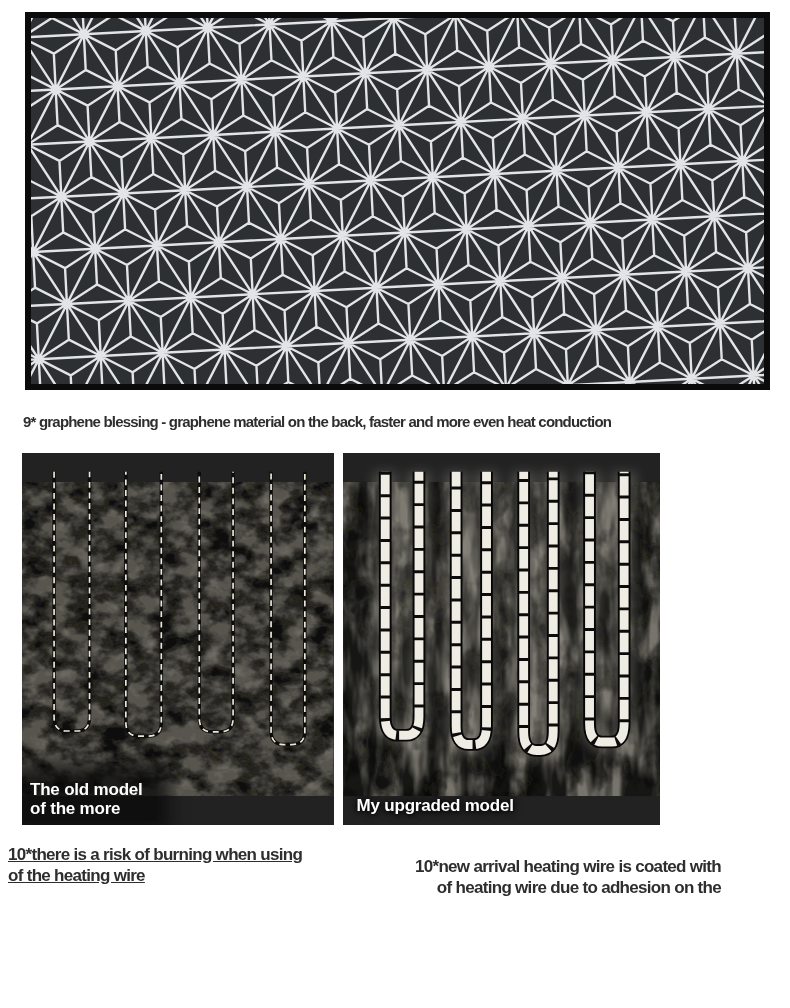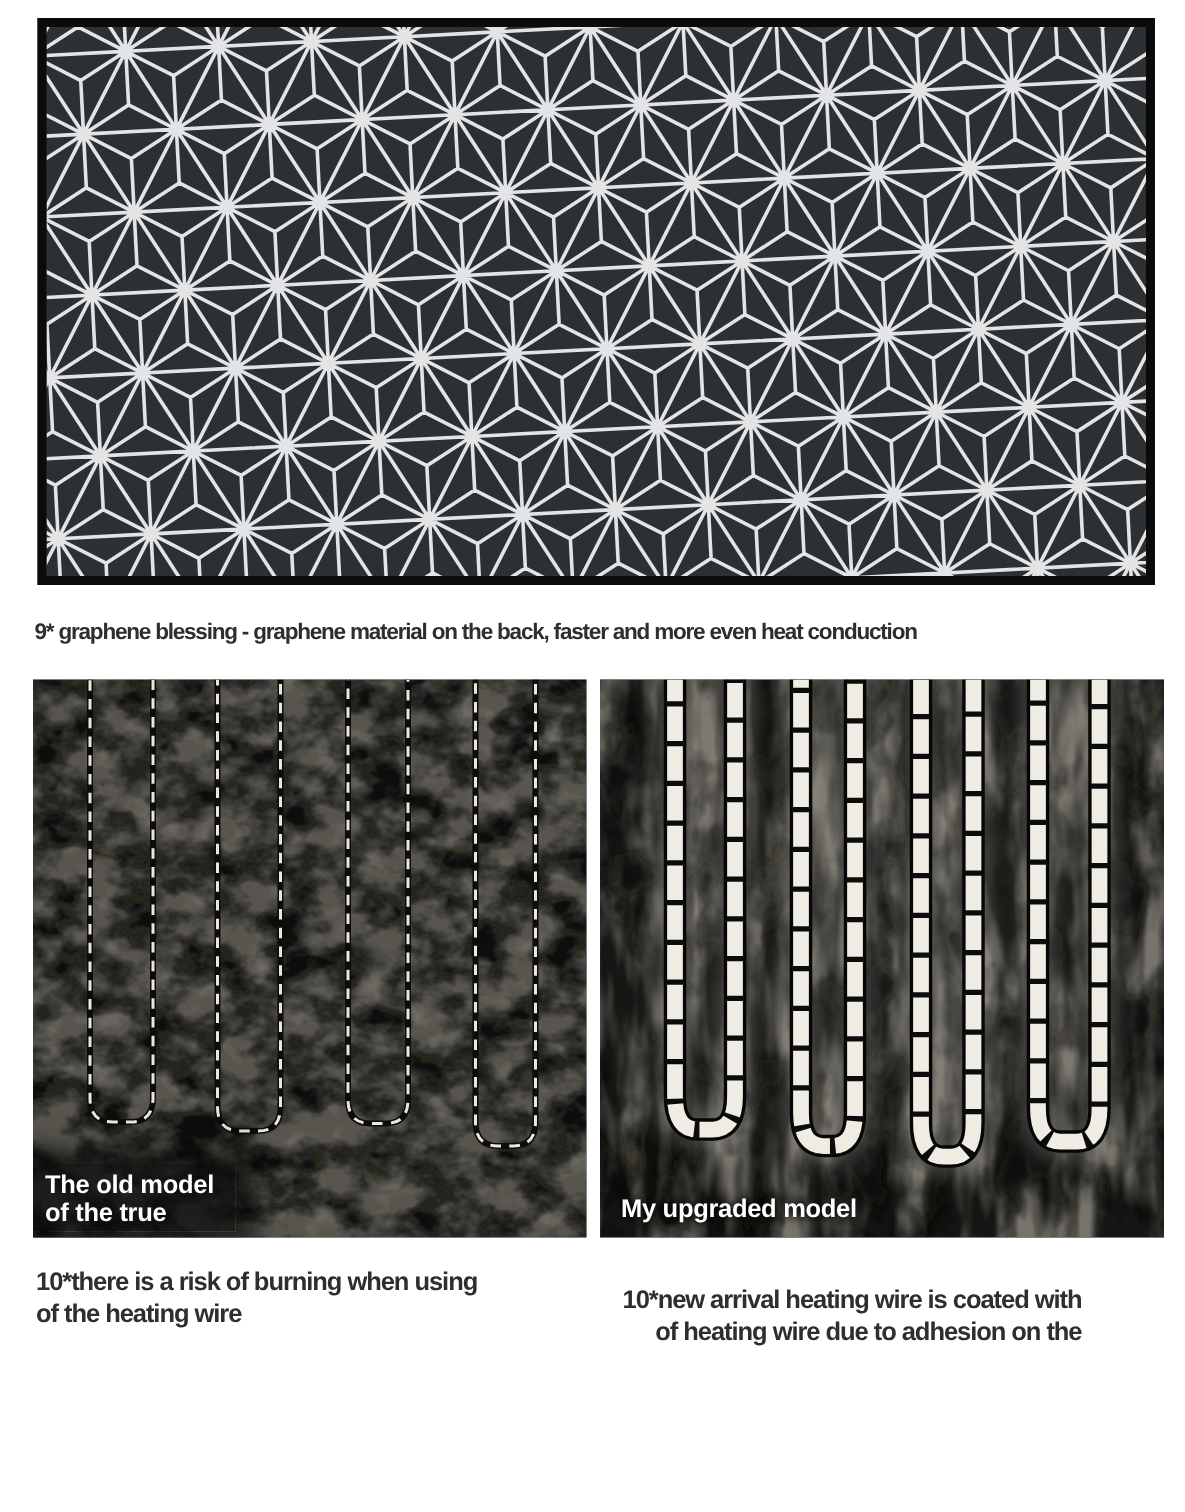--- a/index.html
+++ b/index.html
@@ -3,35 +3,35 @@
 <meta charset="utf-8">
 <style>
   html,body{margin:0;padding:0;background:#ffffff;}
   .page{position:relative;width:790px;height:1008px;background:#ffffff;overflow:hidden;
         font-family:"Liberation Sans", sans-serif;}
   .hero{position:absolute;left:25px;top:12px;width:745px;height:378px;margin:0;
         border:6px solid #0b0b0b;box-sizing:border-box;overflow:hidden;background:#2d3033;}
   .hero svg{display:block;width:733px;height:366px;}
   .caption{position:absolute;left:23px;top:413px;width:760px;margin:0;
            font-size:15px;font-weight:bold;letter-spacing:-0.8px;color:#2f2e2e;white-space:nowrap;}
-  .compare-row{position:absolute;left:22px;top:453px;width:754px;height:372px;display:flex;gap:9px;}
+  .compare-row{position:absolute;left:22px;top:453px;width:638px;height:372px;display:flex;gap:9px;}
   .photo{position:relative;margin:0;overflow:hidden;background:#222;}
   .photo.old{width:369px;height:372px;}
   .photo.new{width:376px;height:372px;}
   .photo svg{display:block;width:100%;height:100%;}
   .photo-label{position:absolute;color:#ffffff;font-weight:bold;font-size:17px;line-height:19px;
                letter-spacing:-0.2px;}
   .photo.old .photo-label{left:0;bottom:4px;background:rgba(10,10,9,0.74);
                box-shadow:0 0 16px 12px rgba(10,10,9,0.74);padding:3px 14px 3px 8px;}
   .photo.new .photo-label{left:14px;bottom:10px;text-shadow:0 1px 4px rgba(0,0,0,0.95),0 0 10px rgba(0,0,0,0.8);}
   .photo-label .ln{display:block;}
   .footnote{position:absolute;font-weight:bold;color:#2f2e2e;font-size:17px;line-height:21px;
             letter-spacing:-0.7px;}
   .footnote div{white-space:nowrap;}
-  .footnote.fleft{left:24px;top:844px;}
+  .footnote.fleft{left:8px;top:844px;text-decoration:underline;}
   .footnote.fright{left:415px;top:856px;text-align:right;}
 </style>
 </head>
 <body>
 
 <div class="page">
 
   <figure class="hero">
     <svg id="hero-svg" viewBox="0 0 733 366">
         <rect x="0" y="0" width="733" height="366" fill="#2d3033"></rect>
@@ -67,21 +67,21 @@
             <path d="M123 -12L123 285Q123 301 138 301L150 301Q165 301 165 285L165 -12" stroke="#0c0c0b" stroke-width="4"></path>
             <path d="M123 -12L123 285Q123 301 138 301L150 301Q165 301 165 285L165 -12" stroke="#ebe8da" stroke-width="2" stroke-dasharray="7 5.5" stroke-dashoffset="3.5"></path>
             <path d="M210 -12L210 280Q210 296 225 296L235 296Q250 296 250 280L250 -12" stroke="#0c0c0b" stroke-width="4"></path>
             <path d="M210 -12L210 280Q210 296 225 296L235 296Q250 296 250 280L250 -12" stroke="#ebe8da" stroke-width="2" stroke-dasharray="7 5.5" stroke-dashoffset="7"></path>
             <path d="M295 -12L295 295Q295 311 310 311L320 311Q335 311 335 295L335 -12" stroke="#0c0c0b" stroke-width="4"></path>
             <path d="M295 -12L295 295Q295 311 310 311L320 311Q335 311 335 295L335 -12" stroke="#ebe8da" stroke-width="2" stroke-dasharray="7 5.5" stroke-dashoffset="10.5"></path>
           </g>
         </svg>
       <figcaption class="photo-label">
         <span class="ln">The old model</span>
-        <span class="ln">of the true</span>
+        <span class="ln">of the more</span>
       </figcaption>
     </figure>
     <figure class="photo new">
       <svg id="new-svg" viewBox="0 0 376 372">
           <defs>
             <filter id="fStreak" x="0%" y="0%" width="100%" height="100%">
               <feTurbulence type="fractalNoise" baseFrequency="0.05 0.012" numOctaves="3" seed="4" result="n"></feTurbulence>
               <feColorMatrix in="n" type="matrix" values="0 0 0 0 0  0 0 0 0 0  0 0 0 0 0  2.7 0 0 0 -0.95" result="m"></feColorMatrix>
               <feComposite operator="in" in="SourceGraphic" in2="m"></feComposite>
             </filter>

